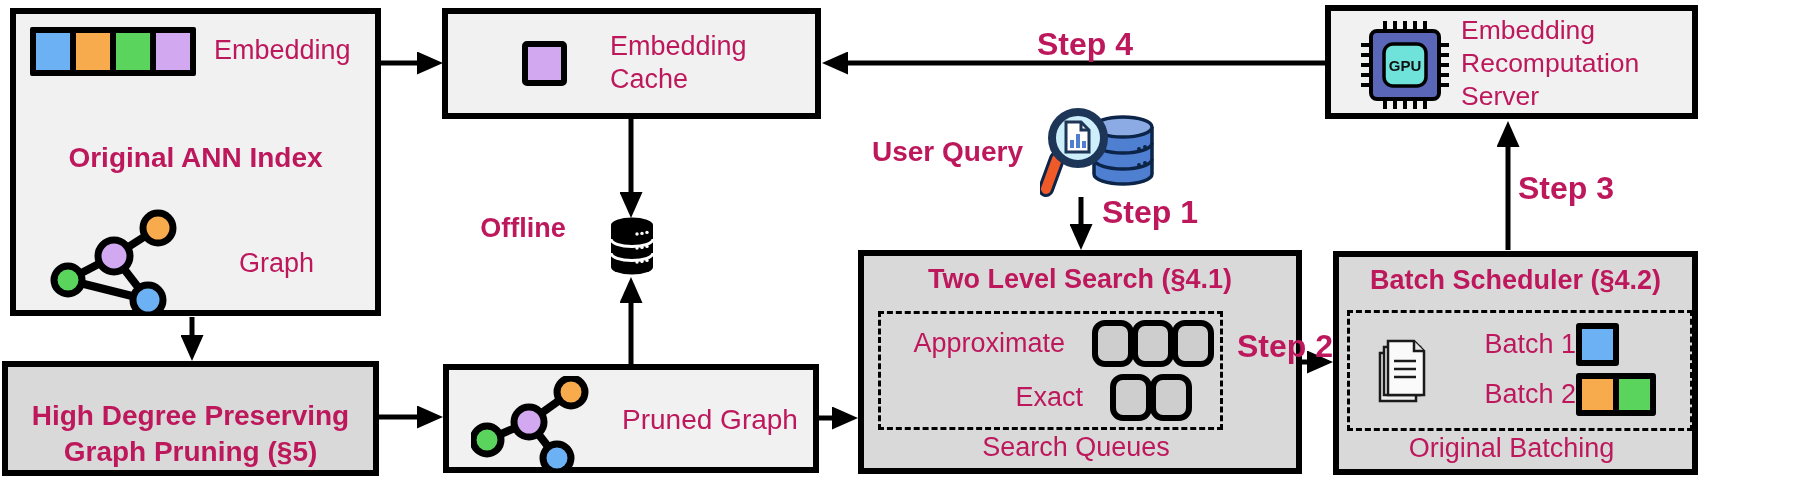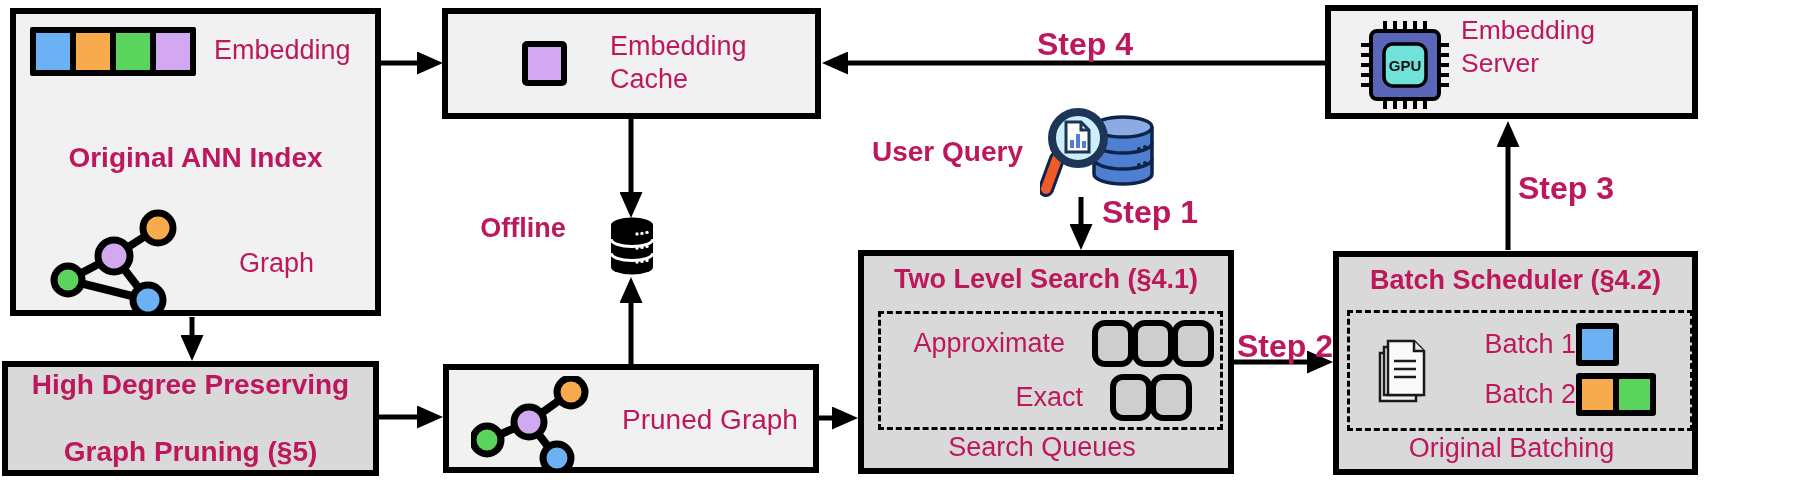--- a/index.html
+++ b/index.html
@@ -88,21 +88,21 @@
       <g stroke="#000" stroke-width="7">
         <circle cx="22" cy="76" r="14" style="fill:var(--node-green)"></circle>
         <circle cx="112" cy="24" r="15" style="fill:var(--node-orange)"></circle>
         <circle cx="102" cy="96" r="15" style="fill:var(--node-blue)"></circle>
         <circle cx="68" cy="52" r="16" style="fill:var(--node-purple)"></circle>
       </g>
     </svg>
     <div class="abs lbl center" style="left:218px;top:233px;width:85px;">Graph</div>
   </div>
 
-  <div class="box dark" style="left:2px;top:361px;width:377px;height:115px;display:flex;flex-direction:column;justify-content:space-between;align-items:center;">
+  <div class="box dark" style="left:2px;top:361px;width:377px;height:115px;display:flex;flex-direction:column;justify-content:flex-end;align-items:center;">
     <span class="lbl bold" style="font-size:28px;line-height:36px;">High Degree Preserving</span>
     <span class="lbl bold" style="font-size:28px;line-height:36px;">Graph Pruning (§5)</span>
   </div>
 
   <div class="box light" style="left:442px;top:8px;width:379px;height:111px;">
     <div class="chip-sq" style="left:74px;top:27px;"></div>
     <div class="abs" style="left:162px;top:16px;">
       <span class="lbl" style="display:block;line-height:33px;">Embedding</span>
       <span class="lbl" style="display:block;line-height:33px;">Cache</span>
     </div>
@@ -172,21 +172,21 @@
       <g style="fill:var(--db-blue)">
         <rect x="30" y="38" width="4" height="8"></rect>
         <rect x="36" y="32" width="4" height="14"></rect>
         <rect x="42" y="39" width="4" height="7"></rect>
       </g>
     </g>
     <circle cx="38" cy="36" r="26" fill="none" style="stroke:var(--rim-navy)" stroke-width="8"></circle>
   </svg>
   <div class="step" style="left:1102px;top:194px;">Step 1</div>
 
-  <div class="box dark" style="left:858px;top:250px;width:376px;height:224px;">
+  <div class="box dark" style="left:858px;top:250px;width:444px;height:224px;">
     <div class="titleline">Two Level Search (§4.1)</div>
     <div class="dashed tls-dashed">
       <div class="tls-row">
         <span class="tls-label">Approximate</span>
         <div class="qgroup">
           <div class="qsq"></div>
           <div class="qsq"></div>
           <div class="qsq"></div>
         </div>
       </div>
@@ -257,18 +257,19 @@
           <line x1="80" y1="46" x2="90" y2="46"></line>
           <line x1="80" y1="56" x2="90" y2="56"></line>
           <line x1="80" y1="66" x2="90" y2="66"></line>
       </g>
       <rect x="12" y="12" width="68" height="68" rx="6" style="fill:var(--gpu-chip)" stroke="#000" stroke-width="4"></rect>
       <rect x="25" y="25" width="42" height="42" rx="9" style="fill:var(--gpu-core)" stroke="#000" stroke-width="3.5"></rect>
       <text x="46" y="52" text-anchor="middle" font-family="Liberation Sans, sans-serif" font-weight="700" font-size="15" fill="#111">GPU</text>
     </svg>
     <div class="abs" style="left:130px;top:3px;">
       <span class="lbl" style="display:block;font-size:26.5px;line-height:33px;">Embedding</span>
+      <span class="lbl" style="display:block;font-size:26.5px;line-height:33px;">Recomputation</span>
       <span class="lbl" style="display:block;font-size:26.5px;line-height:33px;">Server</span>
     </div>
   </div>
   <div class="step" style="left:1037px;top:26px;">Step 4</div>
 
 </div>
 
 </body></html>

